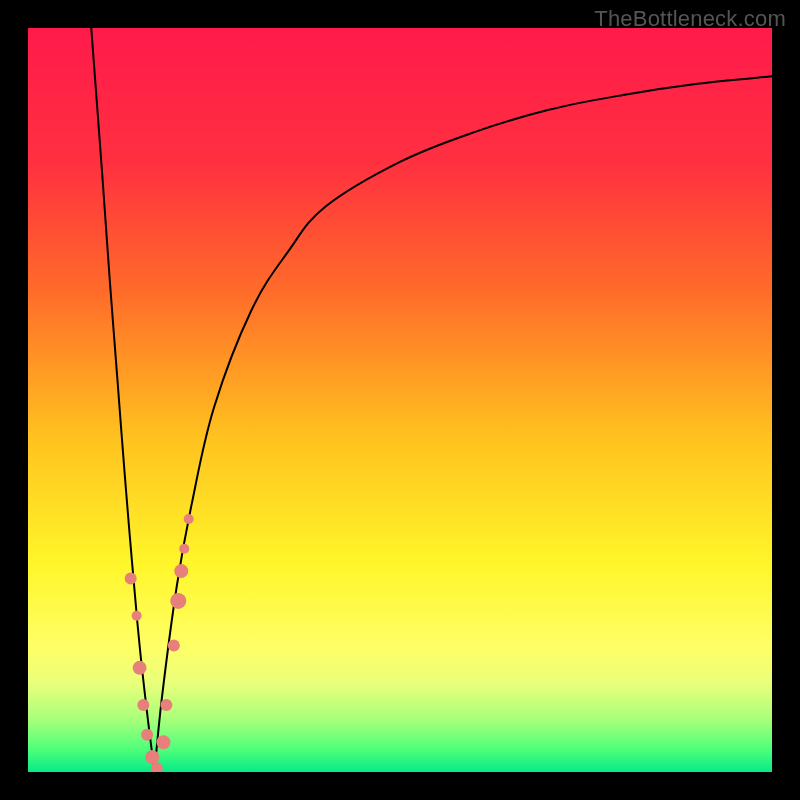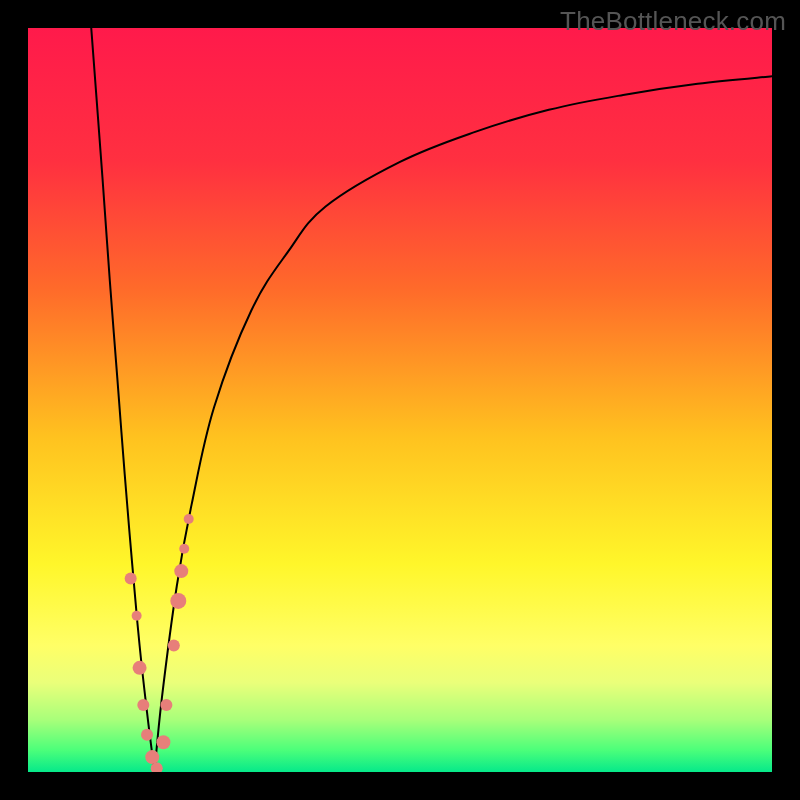--- a/index.html
+++ b/index.html
@@ -14,21 +14,21 @@
     width: 800px;
     height: 800px;
     background: #000;
     position: relative;
   }
   .watermark {
     position: absolute;
     top: 6px;
     right: 14px;
     color: #555;
-    font-size: 26px;
+    font-size: 22px;
     font-weight: 400;
     letter-spacing: 0.2px;
     z-index: 5;
   }
   .frame {
     position: absolute;
     left: 28px;
     top: 28px;
     width: 744px;
     height: 744px;

